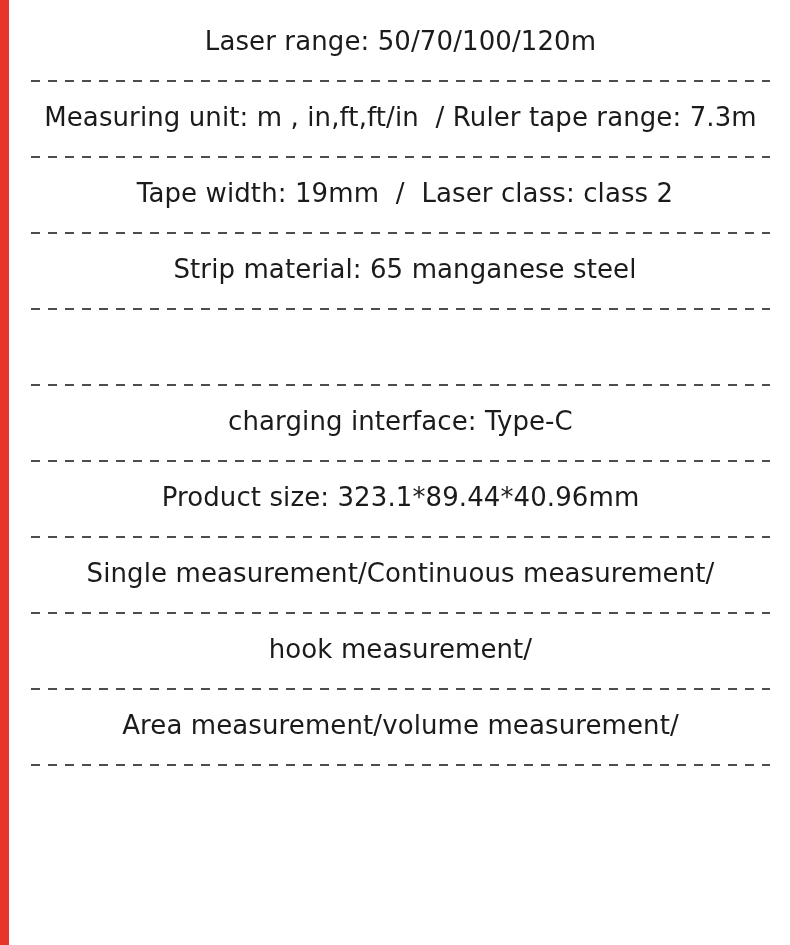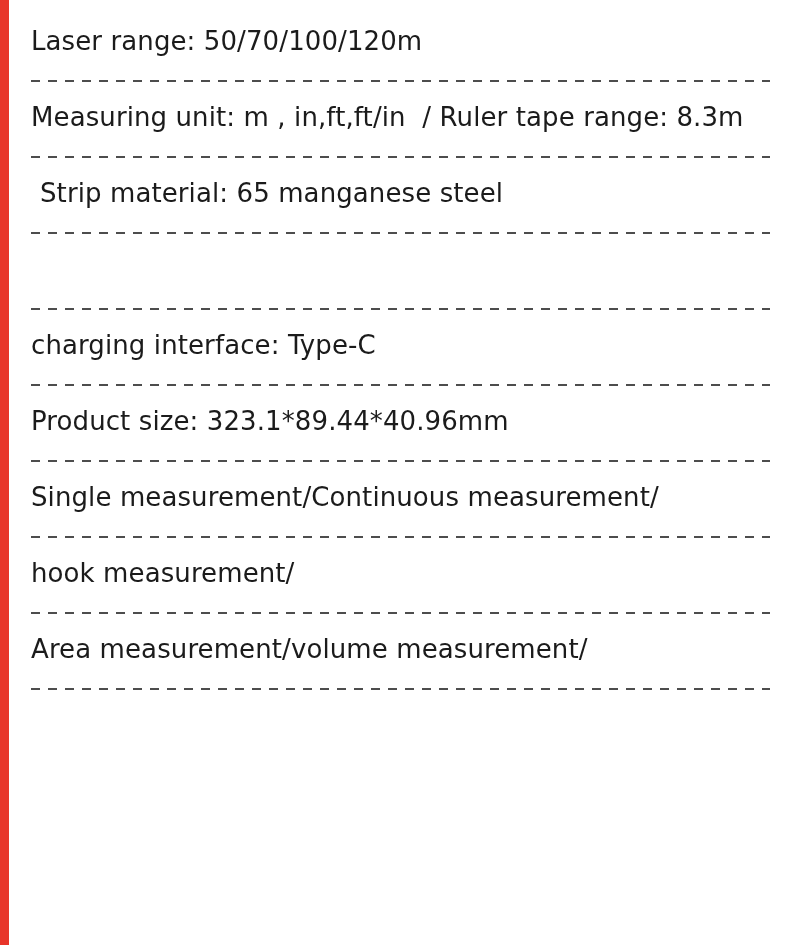--- a/index.html
+++ b/index.html
@@ -13,20 +13,21 @@
     font-family: "DejaVu Sans", sans-serif;
     color: #1a1a1a;
     overflow: hidden;
   }
   .spec-sheet {
     position: relative;
     width: 790px;
     height: 945px;
     box-sizing: border-box;
     padding: 8px;
+    text-align: center;
   }
   .accent-bar {
     position: absolute;
     left: 0;
     top: 0;
     width: 9px;
     height: 945px;
     background: #e8352a;
   }
   .spec-list {
@@ -81,24 +82,28 @@
   <div class="accent-bar" style="background: rgb(232, 53, 42);"></div>
 
   <div class="spec-list">
 
     <div class="spec-row">
       <div class="spec-text">Laser range: 50/70/100/120m</div>
       <div class="divider"></div>
     </div>
 
     <div class="spec-row">
-      <div class="spec-text">Measuring unit: m , in,ft,ft/in  / Ruler tape range: 8.3m</div>
+      <div class="spec-text">Measuring unit: m , in,ft,ft/in  / Ruler tape range: 7.3m</div>
       <div class="divider"></div>
     </div>
 
+    <div class="spec-row indent-1">
+      <div class="spec-text">Tape width: 19mm  /  Laser class: class 2</div>
+      <div class="divider"></div>
+    </div>
 
 
     <div class="spec-row indent-1">
       <div class="spec-text">Strip material: 65 manganese steel</div>
       <div class="divider"></div>
     </div>
 
     <div class="spec-row">
       <div class="divider"></div>
     </div>

